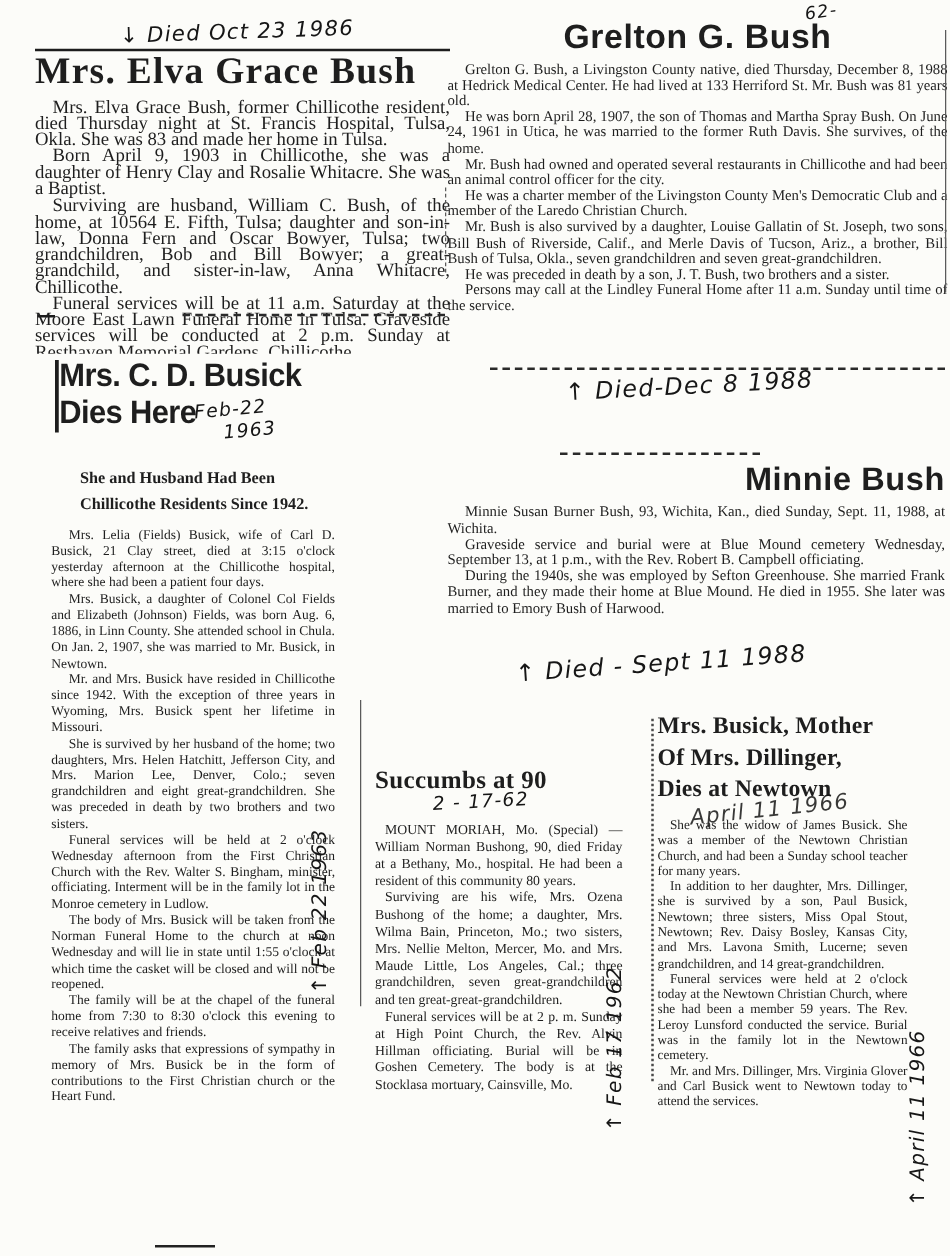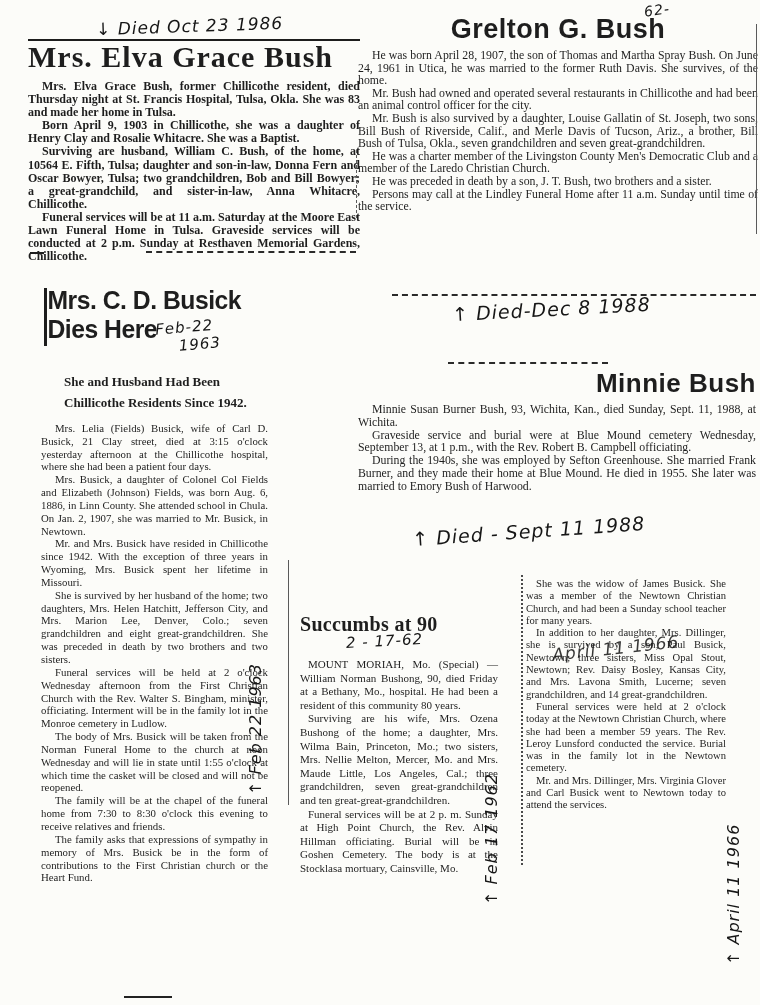--- a/index.html
+++ b/index.html
@@ -25,21 +25,21 @@
   .dashrule { position:absolute; border-top:2px dashed #2a2a2a; }
   .dotv { position:absolute; border-left:2px dotted #4a4a4a; }
   .solidv { position:absolute; border-left:1px solid #5a5a5a; }
 
   
   #elva { left:28px; top:8px; width:332px; height:275px; }
   .elva-headline {
     font-family:"Liberation Serif", serif; font-weight:700;
     font-size:30px; text-align:left; letter-spacing:1px; margin-top:32px;
   }
-  .elva-body { margin-top:6px; font-size:12px; line-height:13.1px;font-weight:bold; }
+  .elva-body { margin-top:6px; font-size:15px; line-height:13.1px; }
 
   
   #grelton { left:358px; top:14px; width:400px; height:290px; }
   .grelton-headline {
     font-family:"Liberation Sans", sans-serif; font-weight:700;
     font-size:27px; text-align:center; letter-spacing:0.5px;
   }
   .grelton-body { margin-top:4px; font-size:11.8px; line-height:12.6px; }
 
   
@@ -101,24 +101,25 @@
     </div>
     <div class="rule" style="left:2px; top:244px; width:14px; height:2px;"></div>
     <div class="dashrule" style="left:118px; top:243px; width:210px;"></div>
   </section>
 
   <div class="solidv" style="left:356px; top:150px; height:68px; border-left-style:dashed;"></div>
 
   <section class="clip" id="grelton">
     <h1 class="grelton-headline">Grelton G. Bush</h1>
     <div class="grelton-body">
+      <p>Grelton G. Bush, a Livingston County native, died Thursday, December 8, 1988 at Hedrick Medical Center. He had lived at 133 Herriford St. Mr. Bush was 81 years old.</p>
       <p>He was born April 28, 1907, the son of Thomas and Martha Spray Bush. On June 24, 1961 in Utica, he was married to the former Ruth Davis. She survives, of the home.</p>
       <p>Mr. Bush had owned and operated several restaurants in Chillicothe and had been an animal control officer for the city.</p>
+      <p>He was a charter member of the Livingston County Men's Democratic Club and a member of the Laredo Christian Church.</p>
       <p>Mr. Bush is also survived by a daughter, Louise Gallatin of St. Joseph, two sons, Bill Bush of Riverside, Calif., and Merle Davis of Tucson, Ariz., a brother, Bill Bush of Tulsa, Okla., seven grandchildren and seven great-grandchildren.</p>
-      <p>He was a charter member of the Livingston County Men's Democratic Club and a member of the Laredo Christian Church.</p>
       <p>He was preceded in death by a son, J. T. Bush, two brothers and a sister.</p>
       <p>Persons may call at the Lindley Funeral Home after 11 a.m. Sunday until time of the service.</p>
     </div>
   </section>
   <div class="solidv" style="left:756px; top:24px; height:210px;"></div>
   <div class="dashrule" style="left:392px; top:294px; width:364px;"></div>
   <div class="hand" style="left:452px; top:298px; font-size:19px; transform:rotate(-3deg);">↑ Died-Dec 8  1988</div>
 
   <section class="clip" id="busick">
     <div class="rule" style="left:8px; top:2px; width:3px; height:58px;"></div>
@@ -166,20 +167,25 @@
     <div class="bushong-body">
       <p>MOUNT MORIAH, Mo. (Special) —William Norman Bushong, 90, died Friday at a Bethany, Mo., hospital. He had been a resident of this community 80 years.</p>
       <p>Surviving are his wife, Mrs. Ozena Bushong of the home; a daughter, Mrs. Wilma Bain, Princeton, Mo.; two sisters, Mrs. Nellie Melton, Mercer, Mo. and Mrs. Maude Little, Los Angeles, Cal.; three grandchildren, seven great-grandchildren and ten great-great-grandchildren.</p>
       <p>Funeral services will be at 2 p. m. Sunday at High Point Church, the Rev. Alvin Hillman officiating.  Burial will be in Goshen Cemetery.  The body is at the Stocklasa mortuary, Cainsville, Mo.</p>
     </div>
   </section>
   <div class="hand vnote" style="left:482px; top:905px; font-size:16px;">↑ Feb 17 1962</div>
 
   <div class="dotv" style="left:521px; top:575px; height:290px;"></div>
   <section class="clip" id="newtown">
+    <h1 class="newtown-headline">
+      <span>Mrs. Busick, Mother</span><br>
+      <span>Of Mrs. Dillinger,</span><br>
+      <span>Dies at Newtown</span>
+    </h1>
     <div class="hand" style="left:26px; top:70px; font-size:17px; transform:rotate(-6deg); opacity:0.85;">April 11 1966</div>
     <div class="newtown-body">
       <p>She was the widow of James Busick.  She was a member of the Newtown Christian Church, and had been a Sunday school teacher for many years.</p>
       <p>In addition to her daughter, Mrs. Dillinger, she is survived by a son, Paul Busick, Newtown; three sisters, Miss Opal Stout, Newtown; Rev. Daisy Bosley, Kansas City, and Mrs. Lavona Smith, Lucerne; seven grandchildren, and 14 great-grandchildren.</p>
       <p>Funeral services were held at 2 o'clock today at the Newtown Christian Church, where she had been a member 59 years. The Rev. Leroy Lunsford conducted the service.  Burial was in the family lot in the Newtown cemetery.</p>
       <p>Mr. and Mrs. Dillinger, Mrs. Virginia Glover and Carl Busick went to Newtown today to attend the services.</p>
     </div>
   </section>
   <div class="hand vnote" style="left:724px; top:965px; font-size:16px;">↑ April 11 1966</div>
 

